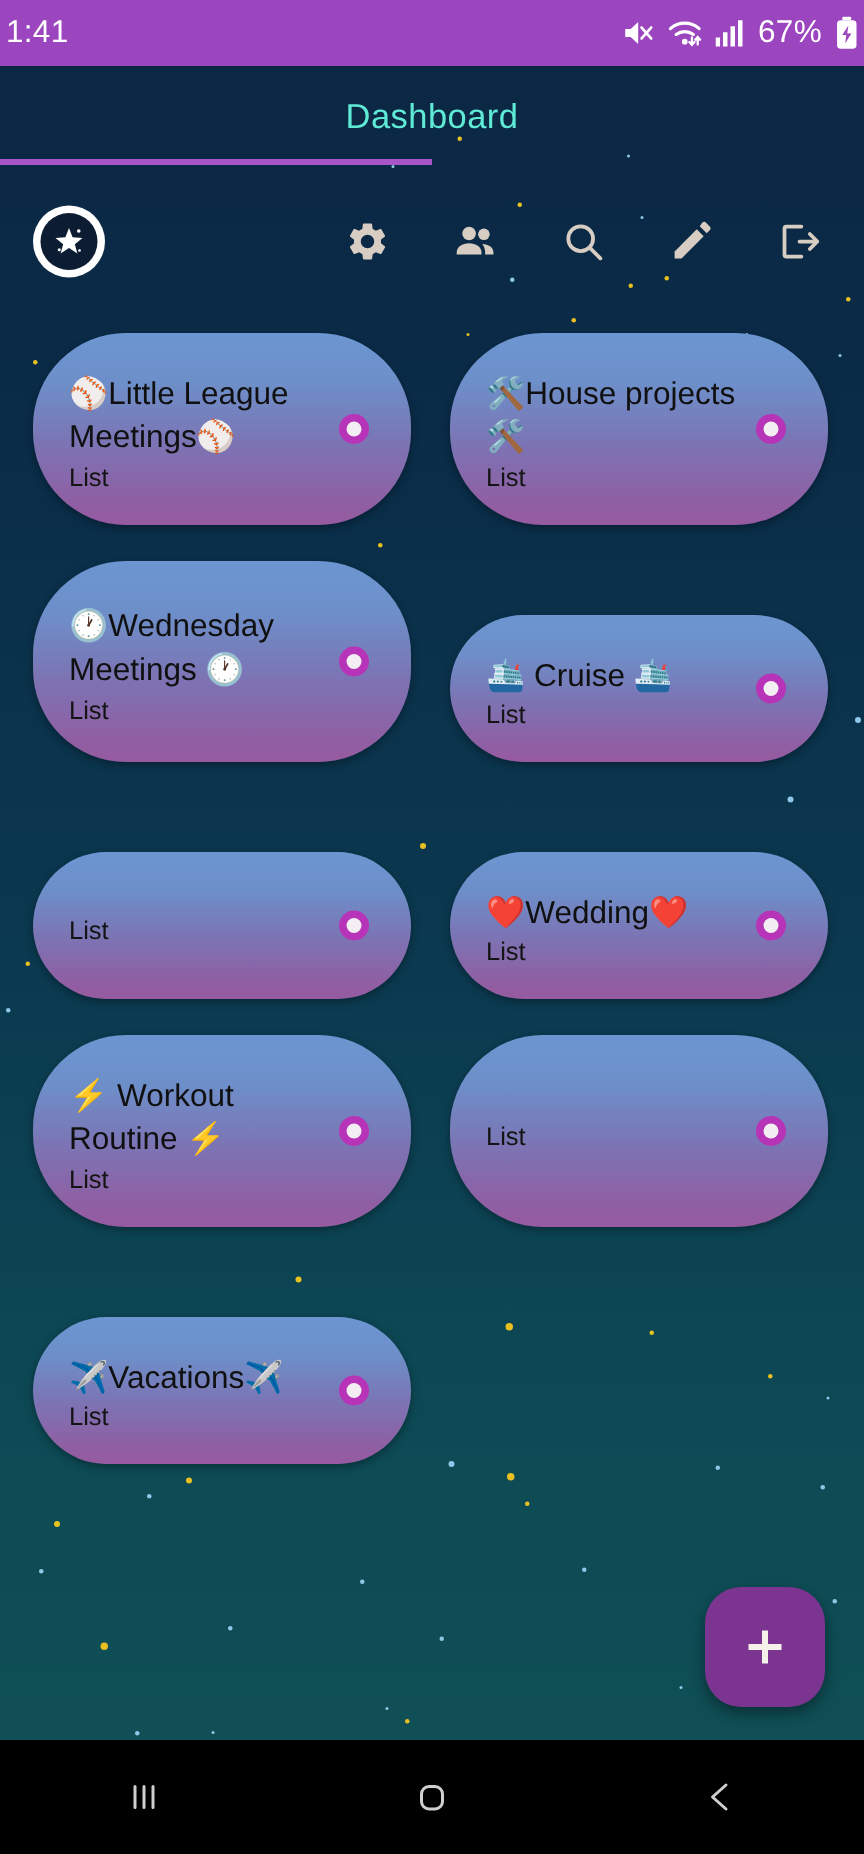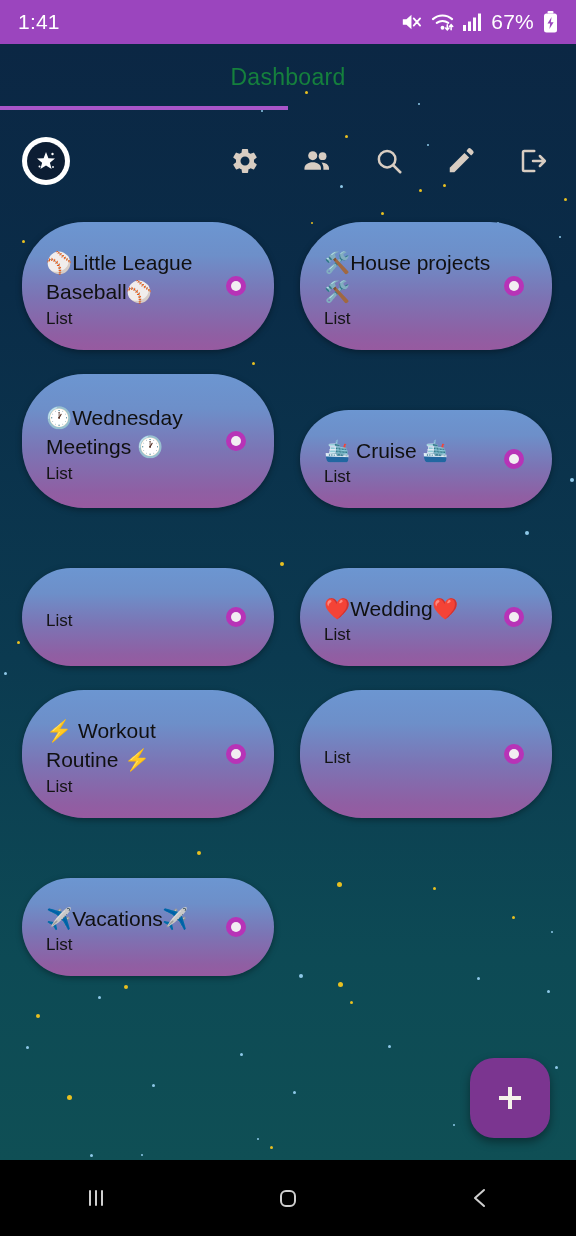--- a/index.html
+++ b/index.html
@@ -7,21 +7,21 @@
     width:576px; height:1236px;
     font-family:"Liberation Sans", sans-serif;
     background:#000; overflow:hidden;
   }
   .phone { position:relative; width:576px; height:1236px; overflow:hidden; }
 
   
   .statusbar {
     position:absolute; top:0; left:0; width:576px; height:44px;
     background:#9b45be; display:flex; align-items:center;
-    padding:0 18px; color:#fff; z-index:40;
+    padding:0 4px; color:#fff; z-index:40;
   }
   .status-time { font-size:21px; letter-spacing:0.2px; }
   .status-right { margin-left:auto; display:flex; align-items:center; gap:9px; }
   .status-right svg { display:block; }
   .status-pct { font-size:21px; letter-spacing:0.2px; }
 
   
   .appbg {
     position:absolute; top:44px; left:0; width:576px; height:1116px;
     background:linear-gradient(180deg,#0b2744 0%, #0a2c48 22%, #0b3a50 55%, #0d4a55 82%, #0f4f55 100%);
@@ -29,21 +29,21 @@
   }
   .star { position:absolute; border-radius:50%; }
 
   
   .tabs {
     position:absolute; top:44px; left:0; width:576px; height:66px;
     display:flex; z-index:20;
   }
   .tab {
     flex:1; display:flex; align-items:center; justify-content:center;
-    color:#15803d; font-size:23px; letter-spacing:0.3px;
+    color:#5eead4; font-size:23px; letter-spacing:0.3px;
   }
   .tab-underline {
     position:absolute; top:106px; left:0; width:288px; height:4px;
     background:#a855c8; z-index:21;
   }
 
   
   .toolbar {
     position:absolute; top:128px; left:0; width:576px; height:66px;
     display:flex; align-items:center; z-index:20;
@@ -254,21 +254,21 @@
         <svg width="30" height="30" viewBox="0 0 24 24">
           <path d="M13 4 H5 a1 1 0 0 0-1 1 v14 a1 1 0 0 0 1 1 h8" stroke="#d8cdc2" stroke-width="2" fill="none" stroke-linecap="round" stroke-linejoin="round"></path>
           <path d="M12 12 H21 M17.5 8 L21.5 12 L17.5 16" stroke="#d8cdc2" stroke-width="2" fill="none" stroke-linecap="round" stroke-linejoin="round"></path>
         </svg>
       </div>
     </div>
   </div>
 
   <div class="grid" id="grid">
       <div class="card h2">
-        <div class="card-title">⚾Little League Baseball⚾</div>
+        <div class="card-title">⚾Little League Meetings⚾</div>
         <div class="card-sub">List</div>
         <div class="card-dot"></div>
       </div>
       <div class="card h2">
         <div class="card-title">🛠️House projects🛠️</div>
         <div class="card-sub">List</div>
         <div class="card-dot"></div>
       </div>
       <div class="card h2">
         <div class="card-title">🕐Wednesday Meetings 🕐</div>

